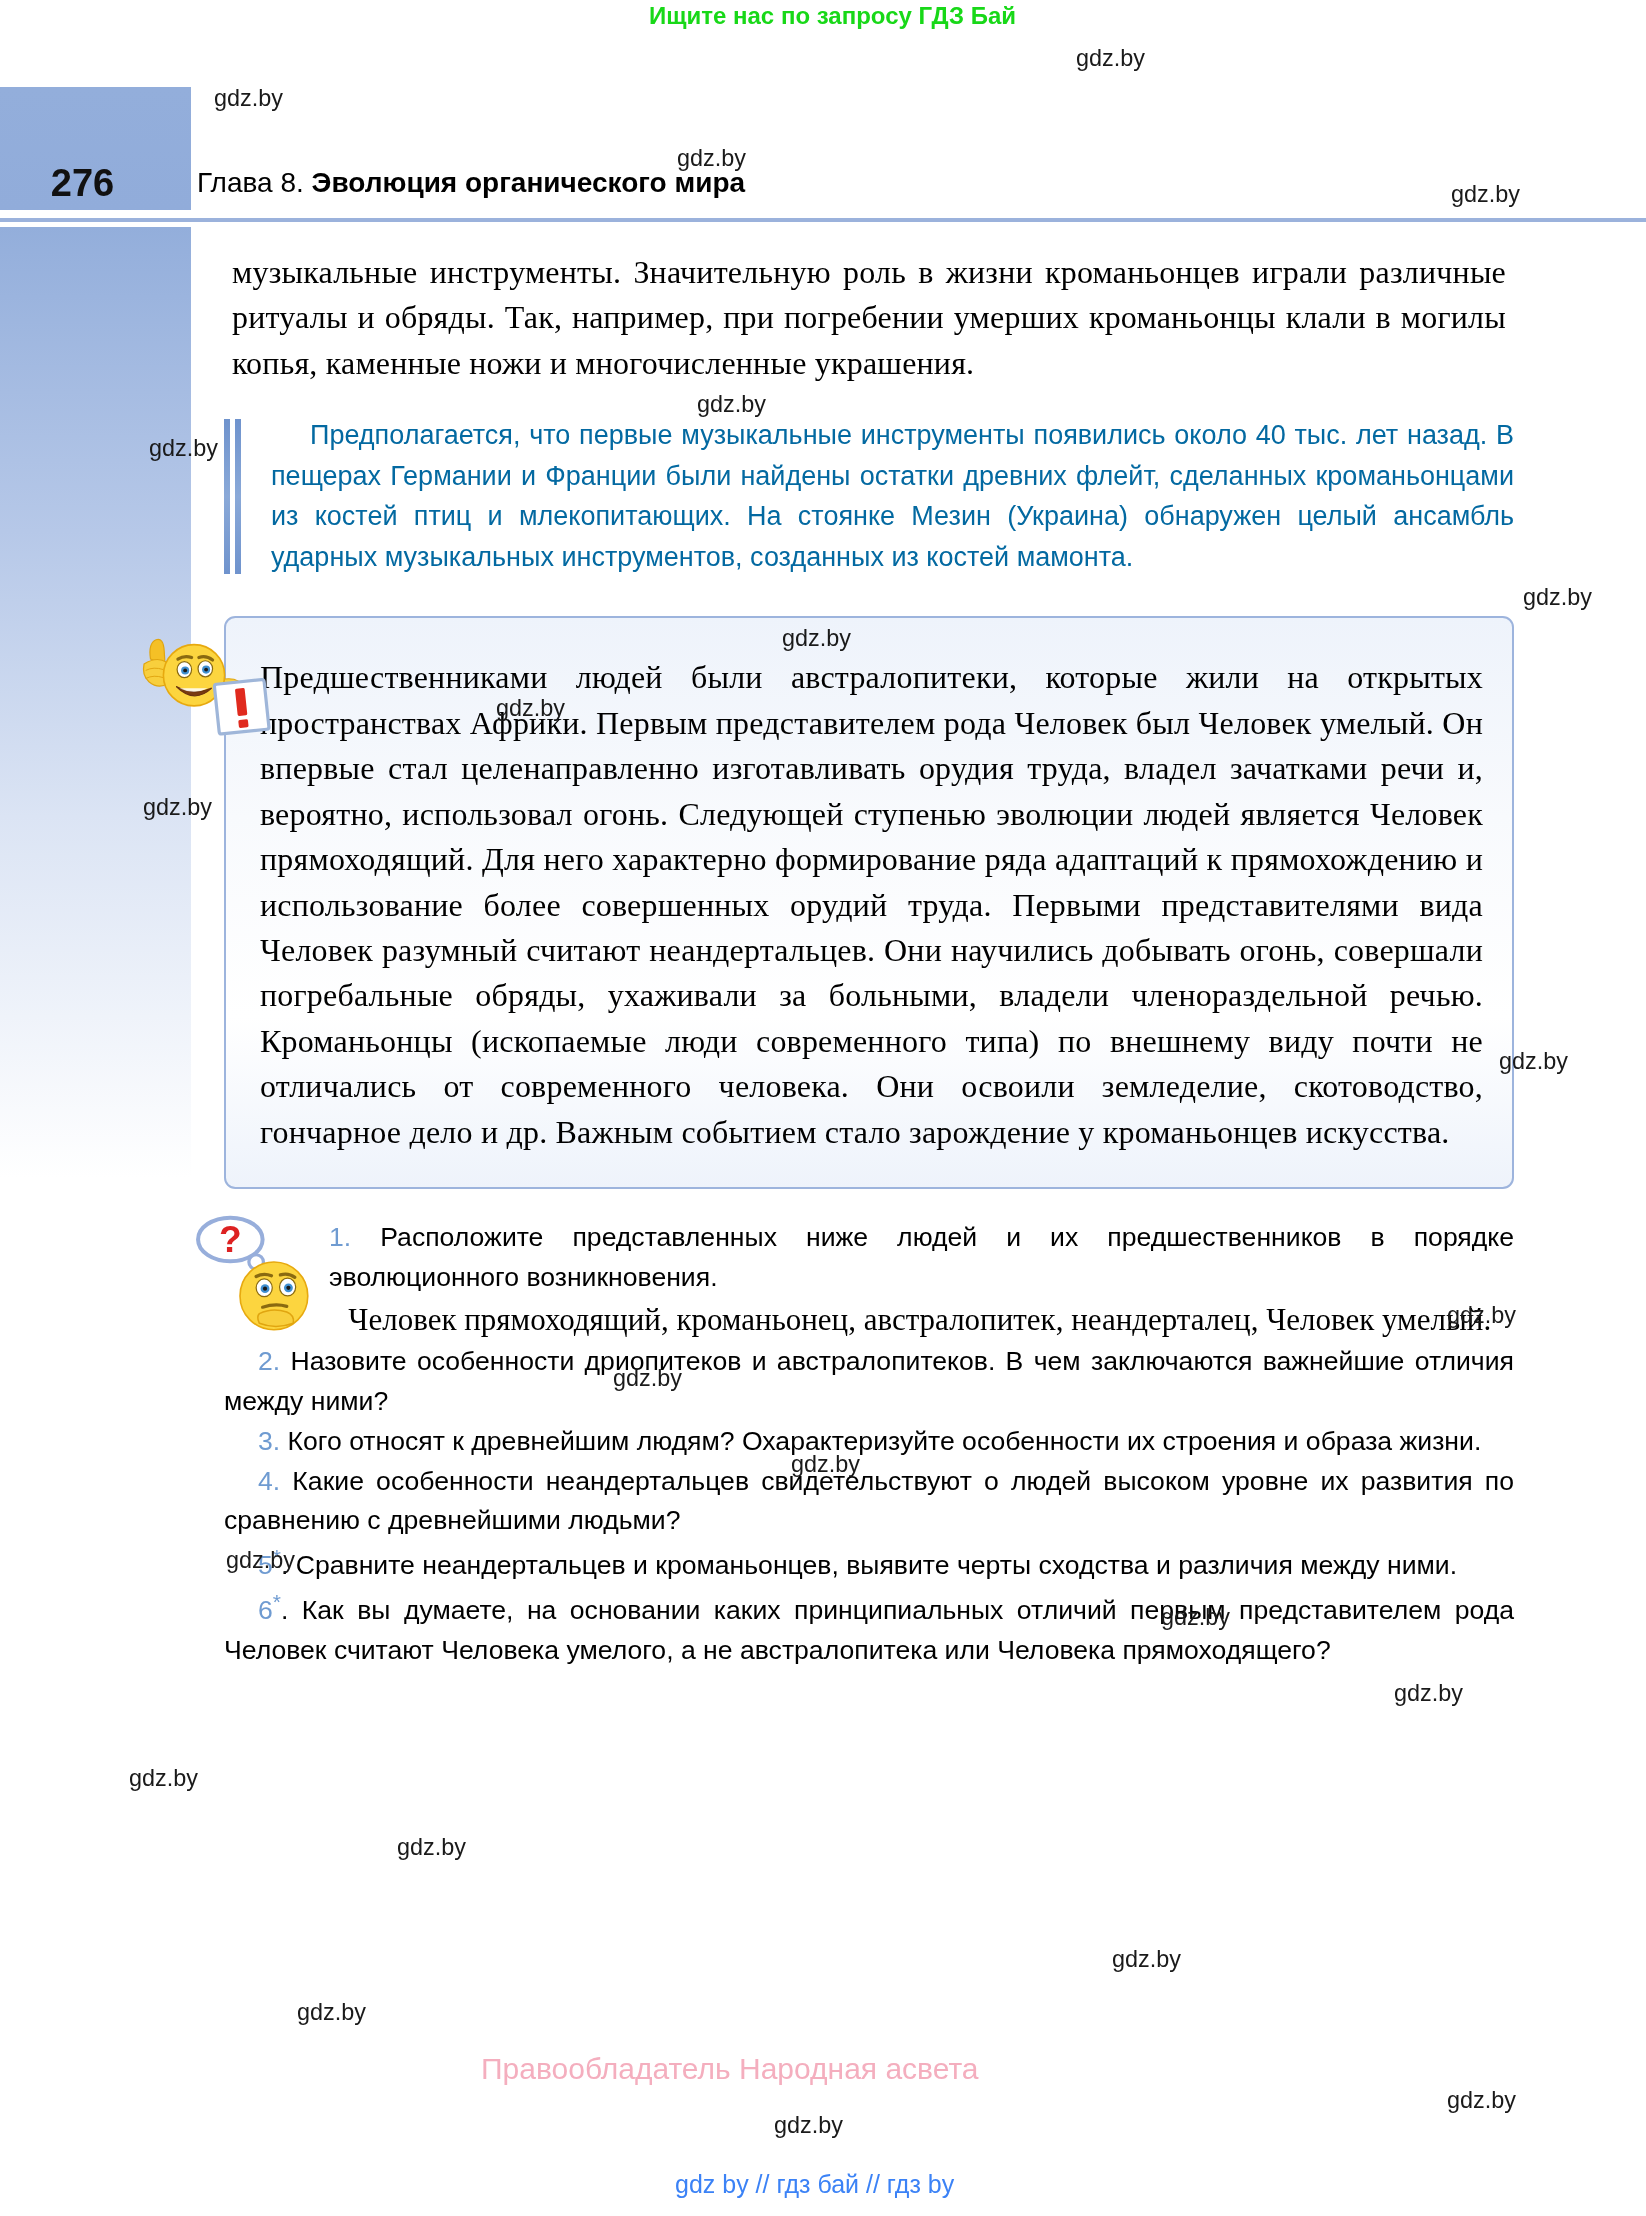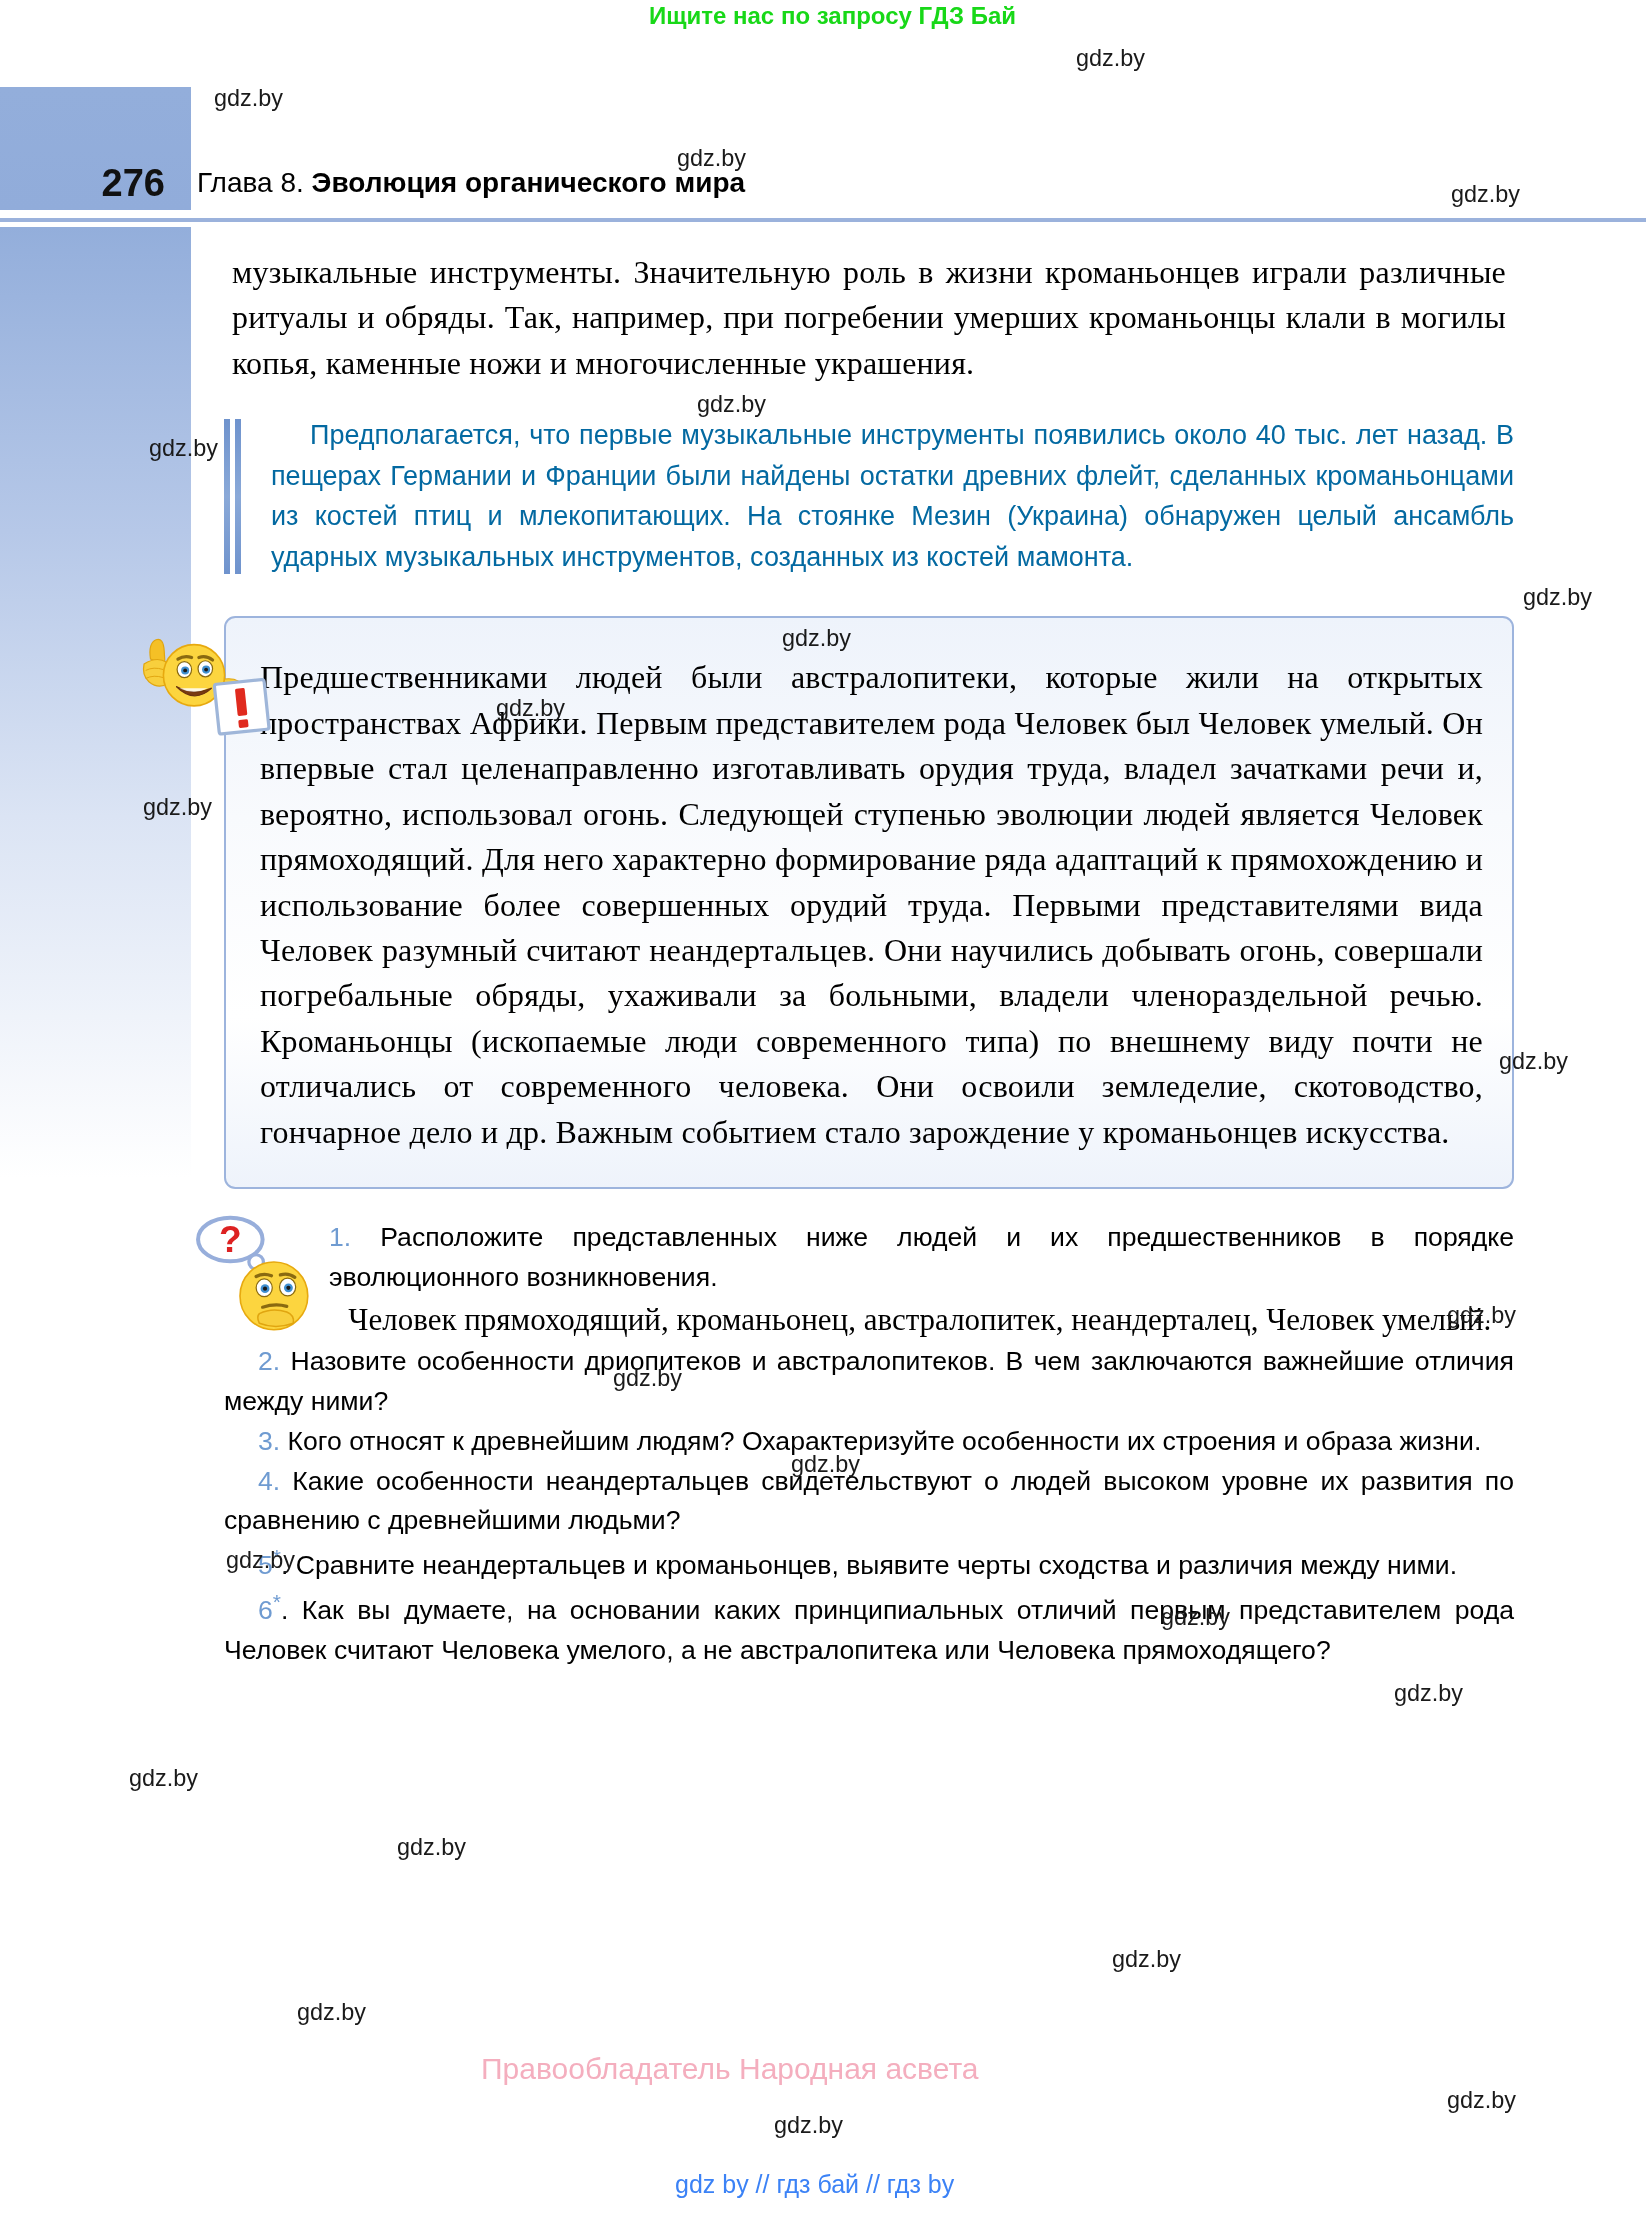--- a/index.html
+++ b/index.html
@@ -38,21 +38,21 @@
     position: absolute;
     left: 0;
     top: 157px;
     width: 1647px;
     height: 52px;
     display: flex;
     align-items: center;
   }
   #page-number {
     width: 165px;
-    text-align: right;
+    text-align: center;
     font-family: "Liberation Sans", sans-serif;
     font-weight: bold;
     font-size: 38px;
     color: #111111;
     letter-spacing: 0px;
     line-height: 1;
   }
   #header-title {
     margin-left: 32px;
     font-family: "Liberation Sans", sans-serif;

